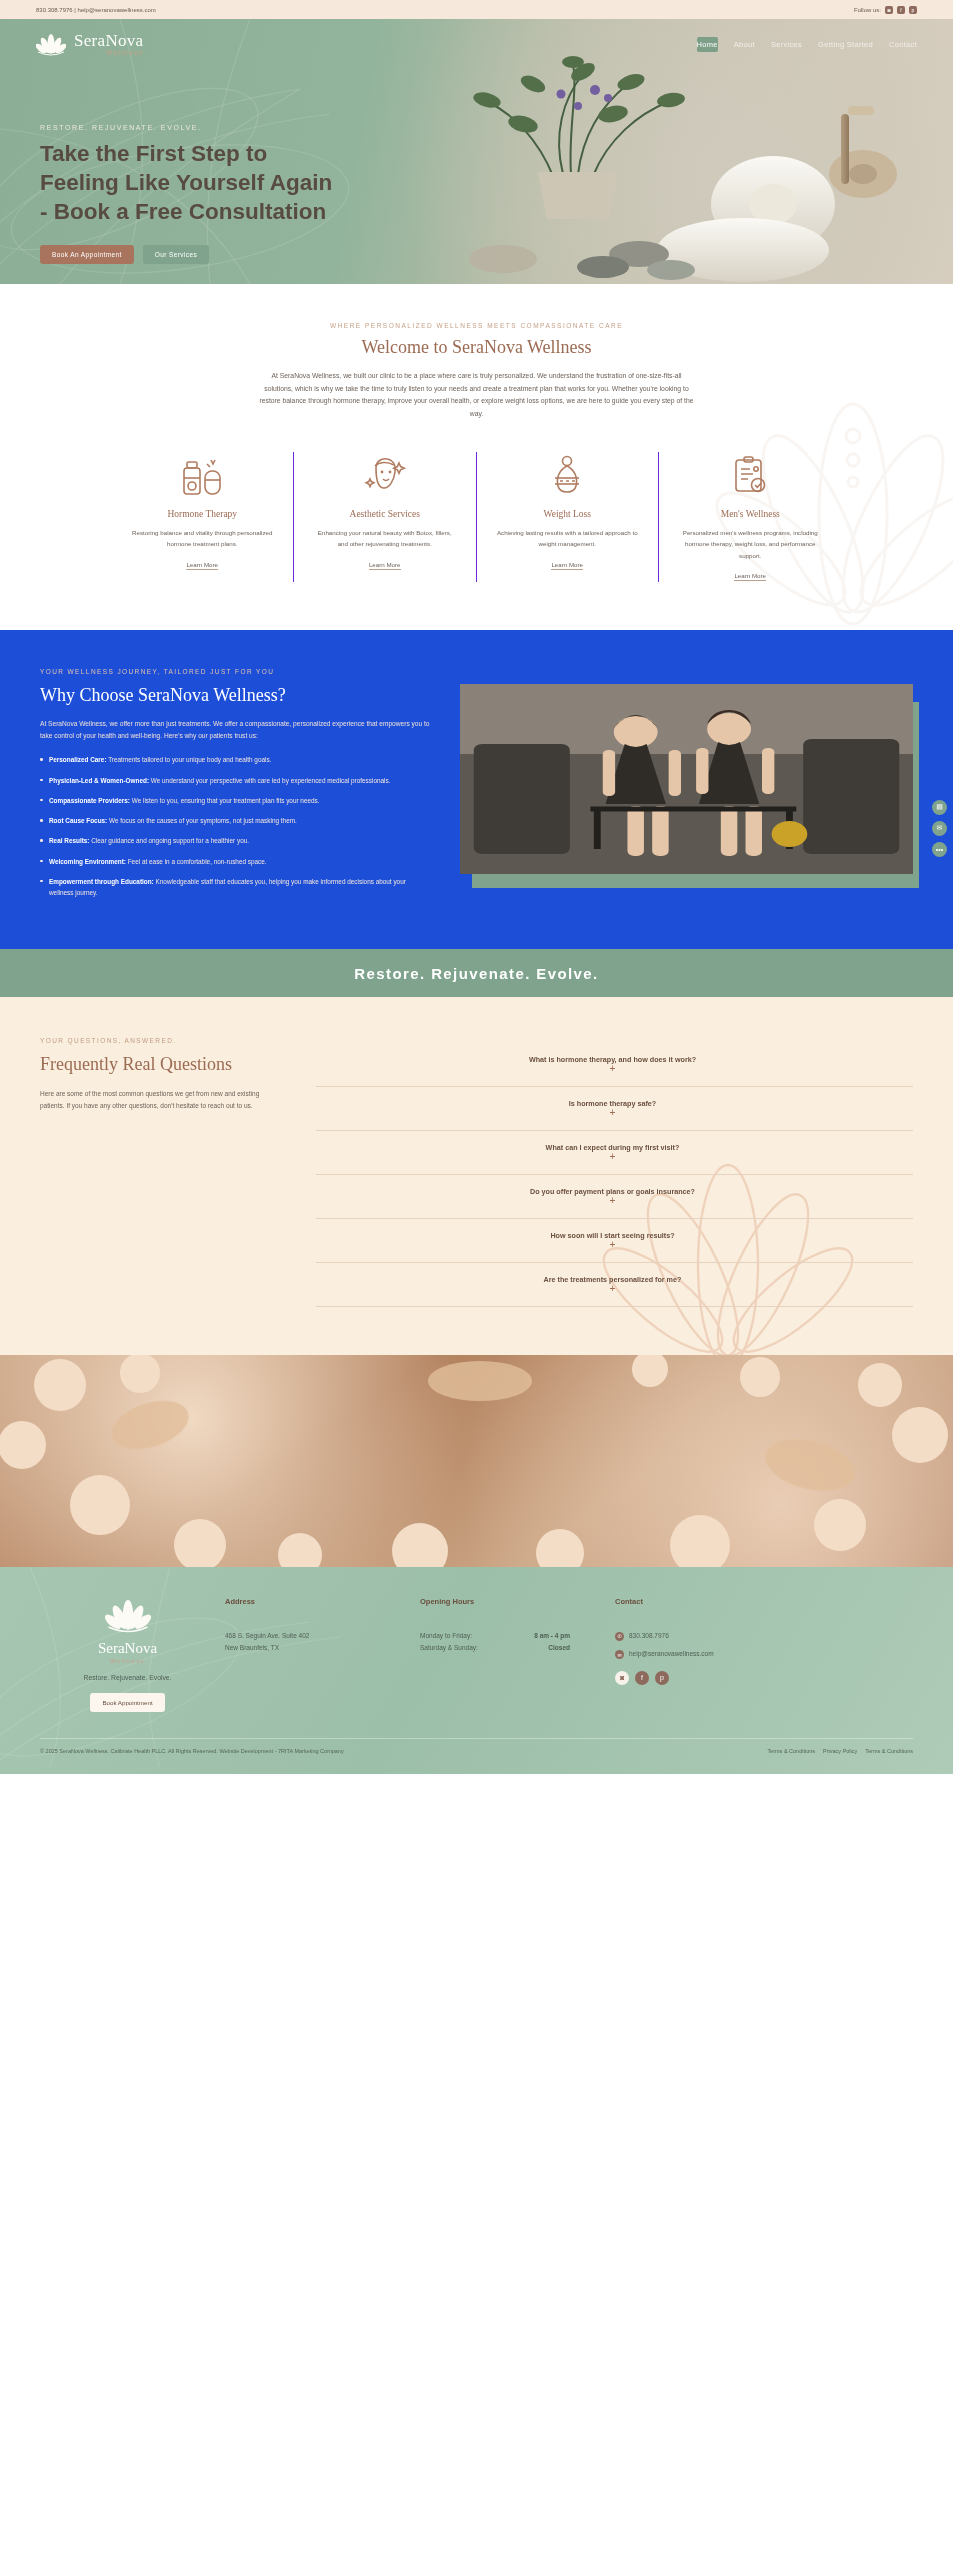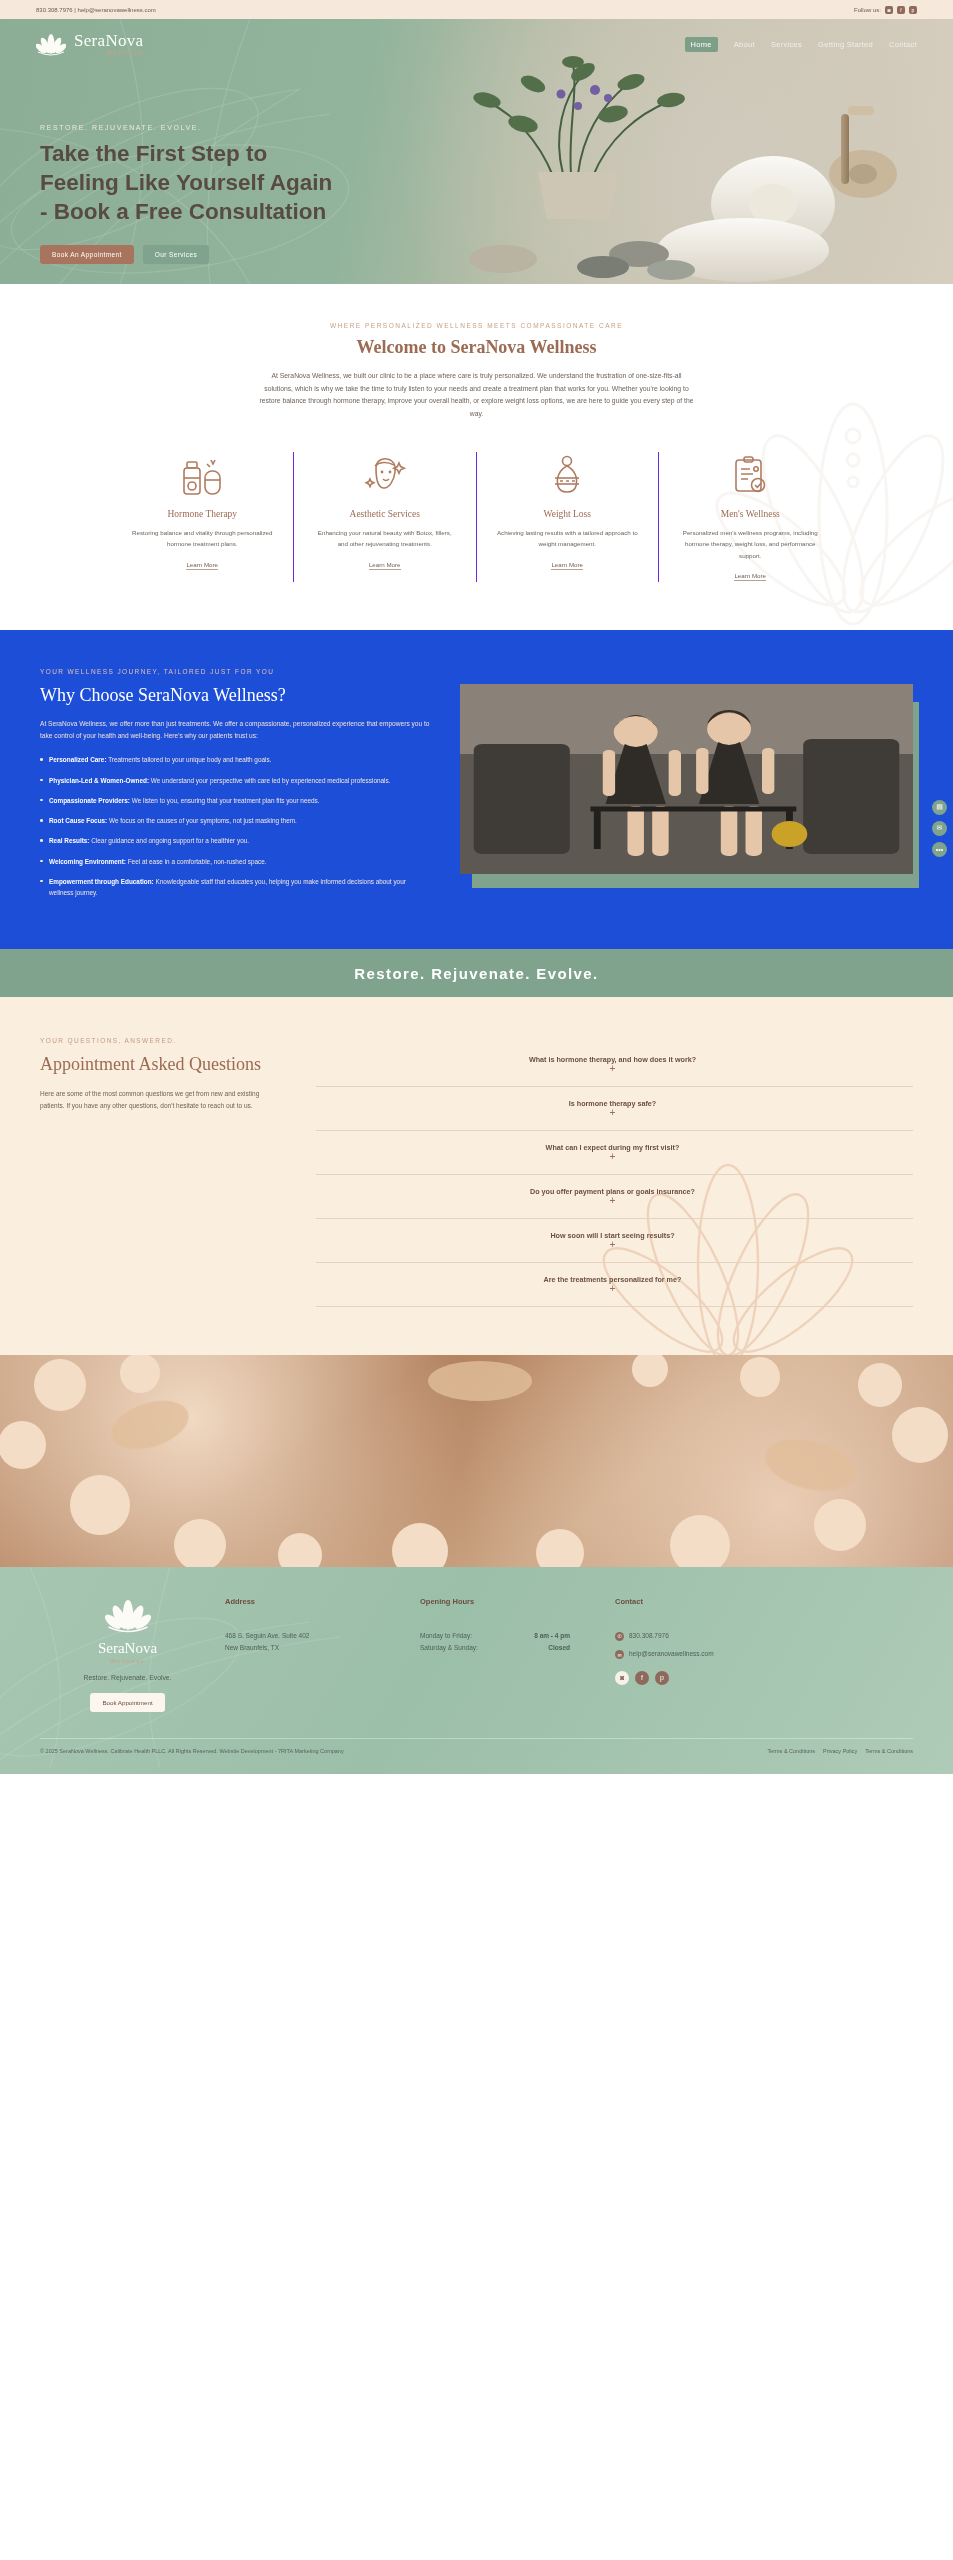--- a/index.html
+++ b/index.html
@@ -66,21 +66,21 @@
     width: 30px; height: 24px; flex: 0 0 auto;
   }
   .nav {
     margin-left: auto;
     display: flex; align-items: center; gap: 16px;
     font-size: 7.5px; color: #f2efe9;
   }
   .nav-item { letter-spacing: .3px; }
   .nav-item.active {
     background: #7d9e87; color: #fff;
-    padding: 3px 6px; border-radius: 2px;
+    padding: 3px 0; border-radius: 2px;
   }
   .hero-copy {
     position: relative; z-index: 4;
     padding: 55px 0 0 40px;
     max-width: 340px;
   }
   .eyebrow {
     font-size: 7px; letter-spacing: 1.6px;
     color: #ece8e0; margin-bottom: 9px;
   }
@@ -110,21 +110,21 @@
     position: absolute; right: -50px; top: 80px;
     width: 300px; height: 300px; opacity: .08;
   }
   .center { text-align: center; position: relative; z-index: 2; }
   .sec-eyebrow {
     font-size: 6.5px; letter-spacing: 1.5px;
     color: #c6a087; margin-bottom: 8px;
   }
   .sec-title {
     font-family: "Liberation Serif", serif;
-    font-size: 18px; color: #9c6b53; font-weight: bold;
+    font-size: 18px; color: #9c6b53; font-weight: normal;
   }
   .welcome-body {
     margin: 12px auto 0;
     max-width: 440px;
     font-size: 6.8px; line-height: 1.85; color: #6e6259;
   }
   .cards {
     position: relative; z-index: 2;
     display: grid; grid-template-columns: repeat(4, 1fr);
     max-width: 730px; margin: 32px auto 0;
@@ -610,21 +610,21 @@
       <ellipse cx="170" cy="150" rx="28" ry="88" transform="rotate(25 170 150)"></ellipse>
       <ellipse cx="70" cy="175" rx="26" ry="74" transform="rotate(-50 70 175)"></ellipse>
       <ellipse cx="200" cy="175" rx="26" ry="74" transform="rotate(50 200 175)"></ellipse>
       <path d="M20 240 Q135 270 250 240"></path>
       <path d="M30 252 Q135 282 240 252"></path>
     </g>
   </svg>
 
   <div class="faq-left">
     <div class="faq-eyebrow">YOUR QUESTIONS, ANSWERED.</div>
-    <h2 class="faq-title">Appointment Asked Questions</h2>
+    <h2 class="faq-title">Frequently Real Questions</h2>
     <p class="faq-desc">Here are some of the most common questions we get from new and existing patients. If you have any other questions, don't hesitate to reach out to us.</p>
   </div>
 
   <div class="faq-right">
     <div class="faq-row">
       <span class="faq-q">What is hormone therapy, and how does it work?</span>
       <span class="faq-plus">+</span>
     </div>
     <div class="faq-row">
       <span class="faq-q">Is hormone therapy safe?</span>

